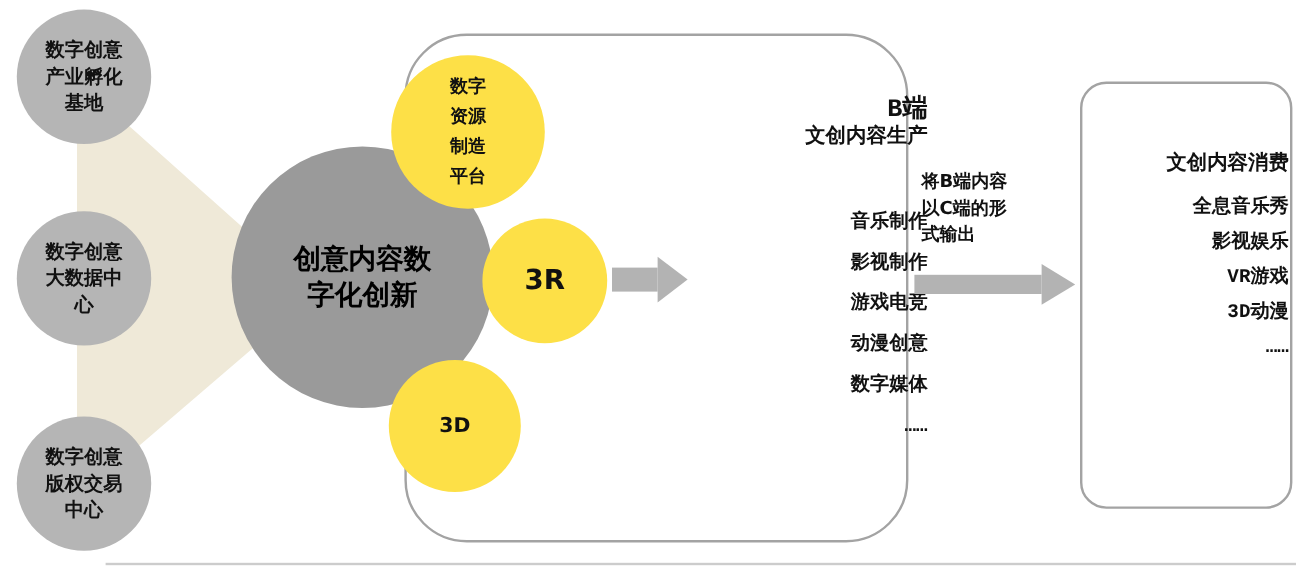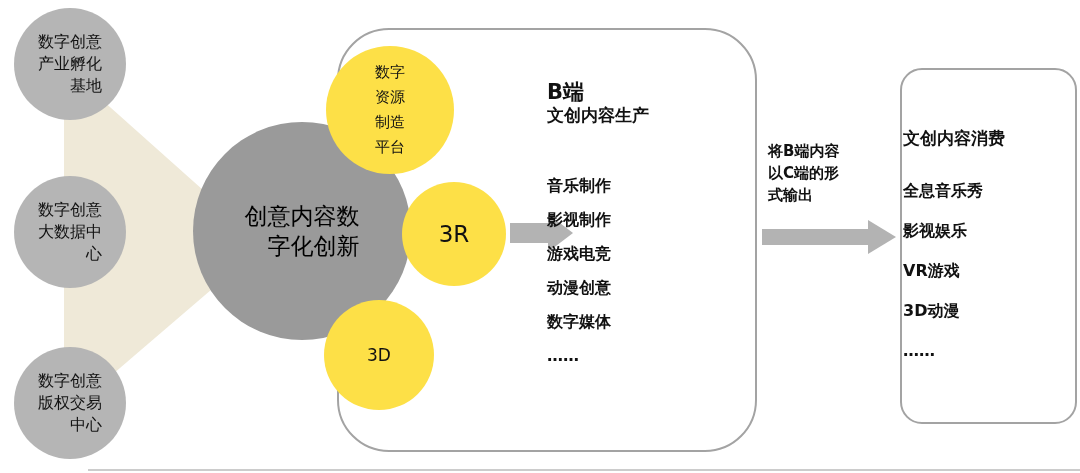--- a/index.html
+++ b/index.html
@@ -22,22 +22,22 @@
     clip-path: polygon(0 0, 100% 51%, 0 100%);
   }
 
   
   .node {
     position: absolute;
     border-radius: 50%;
     display: flex;
     align-items: center;
     justify-content: center;
-    text-align: right;
-    font-weight: normal;
+    text-align: center;
+    font-weight: bold;
   }
   .node-label { white-space: pre-line; }
 
   .left-node { width: 112px; height: 112px; background: #b5b5b5; font-size: 16px; line-height: 22px; }
   .ln0 { left: 14px; top: 8px; }
   .ln1 { left: 14px; top: 176px; }
   .ln2 { left: 14px; top: 347px; }
 
   .center-node {
     left: 193px; top: 122px;
@@ -78,32 +78,32 @@
     position: absolute;
     left: 768px; top: 140px;
     width: 115px;
     font-size: 15px;
     font-weight: bold;
     line-height: 22px;
     white-space: pre-line;
   }
 
   
-  .panel-content { position: absolute; text-align: left; }
+  .panel-content { position: absolute; text-align: right; font-family: Liberation Mono, monospace; }
   .b-content { left: 547px; top: 80px; width: 226px; }
   .c-content { left: 903px; top: 84px; width: 171px; }
   .panel-title { font-size: 21px; line-height: 25px; font-weight: bold; }
   .panel-subtitle { font-size: 17px; line-height: 20px; font-weight: bold; }
   .b-content .panel-subtitle { }
   .c-content .panel-subtitle { margin-top: 44px; }
   .panel-item { font-size: 16px; line-height: 19px; font-weight: bold; }
   .b-content .panel-item { margin-top: 15px; }
   .b-content .panel-item:first-child { margin-top: 51px; }
-  .c-content .panel-item { margin-top: 21px; }
-  .c-content .panel-item:first-child { margin-top: 33px; }
+  .c-content .panel-item { margin-top: 10px; }
+  .c-content .panel-item:first-child { margin-top: 16px; }
 
   .divider {
     position: absolute;
     left: 88px; top: 469px;
     width: 992px; height: 2px;
     background: #cccccc;
   }
 </style>
 </head>
 <body>

